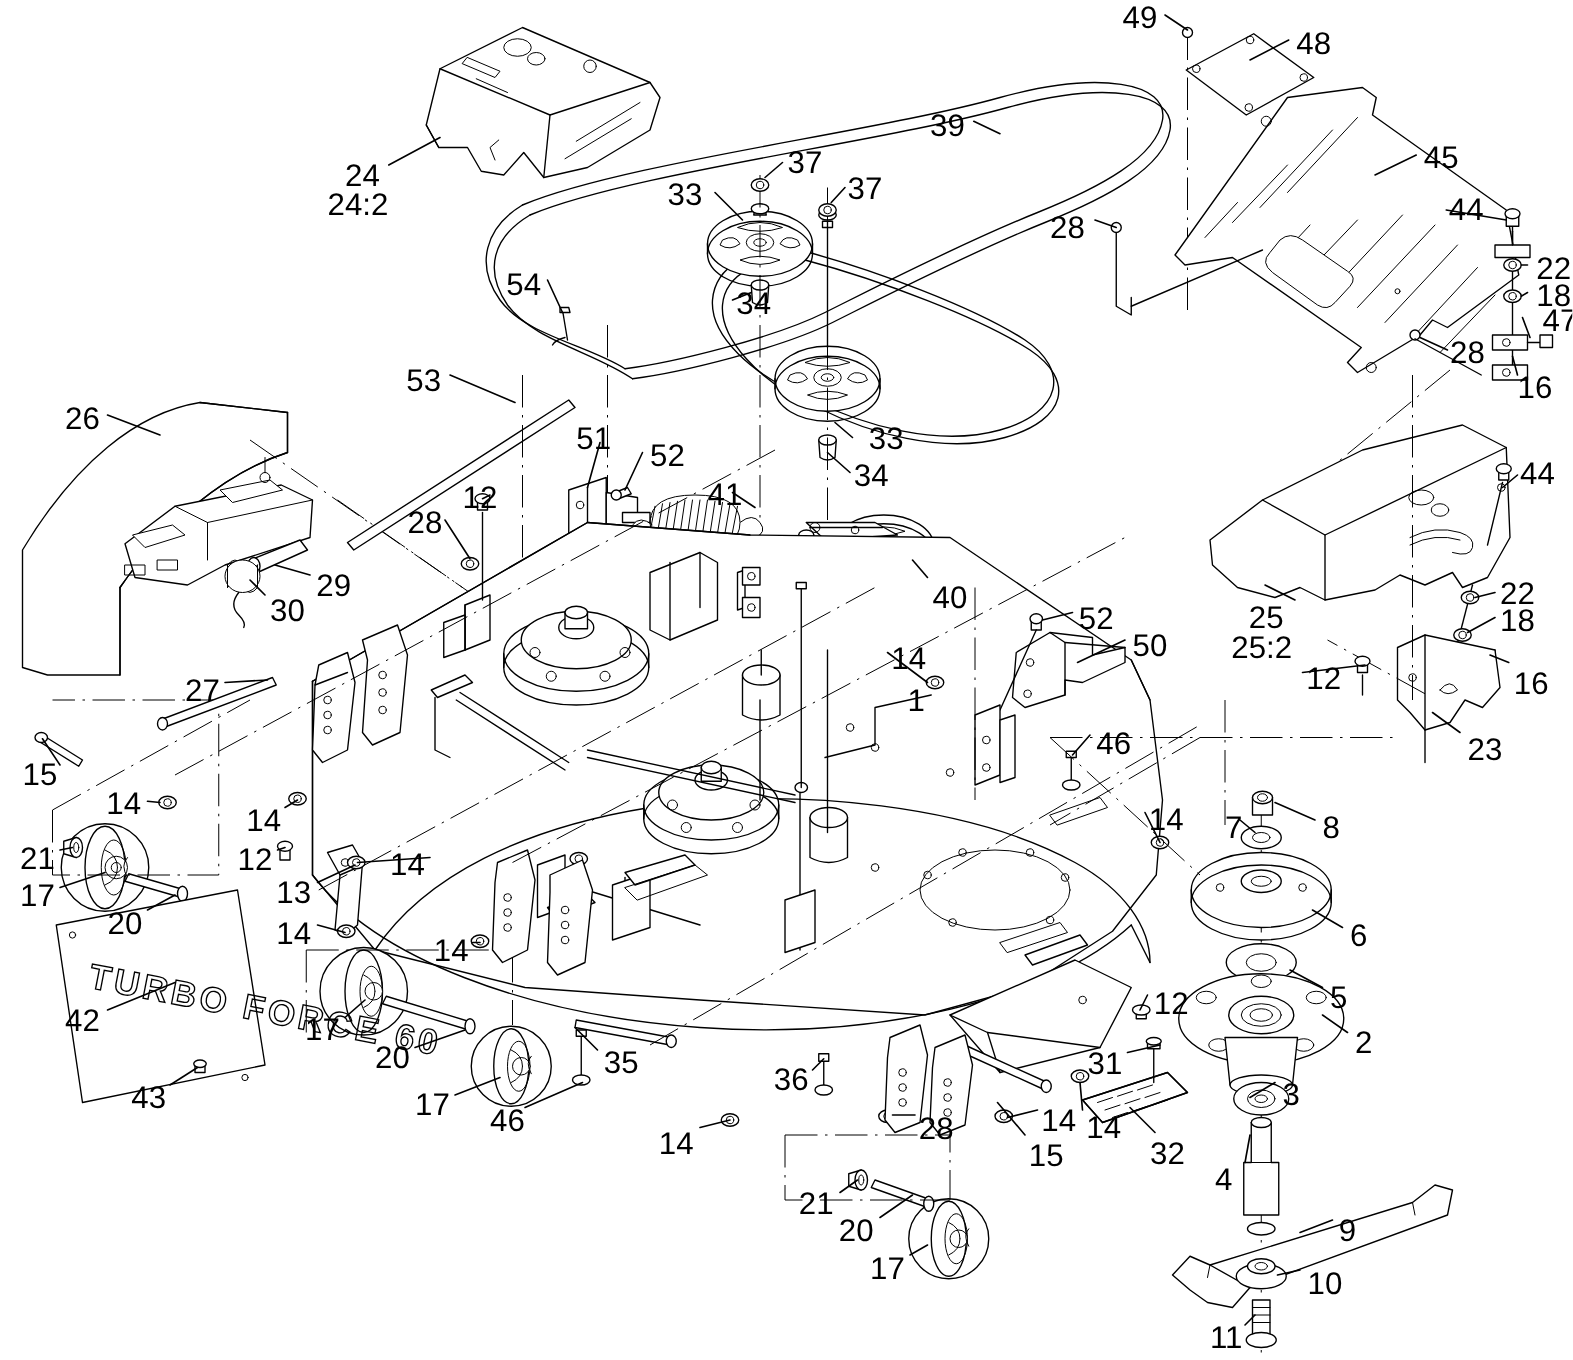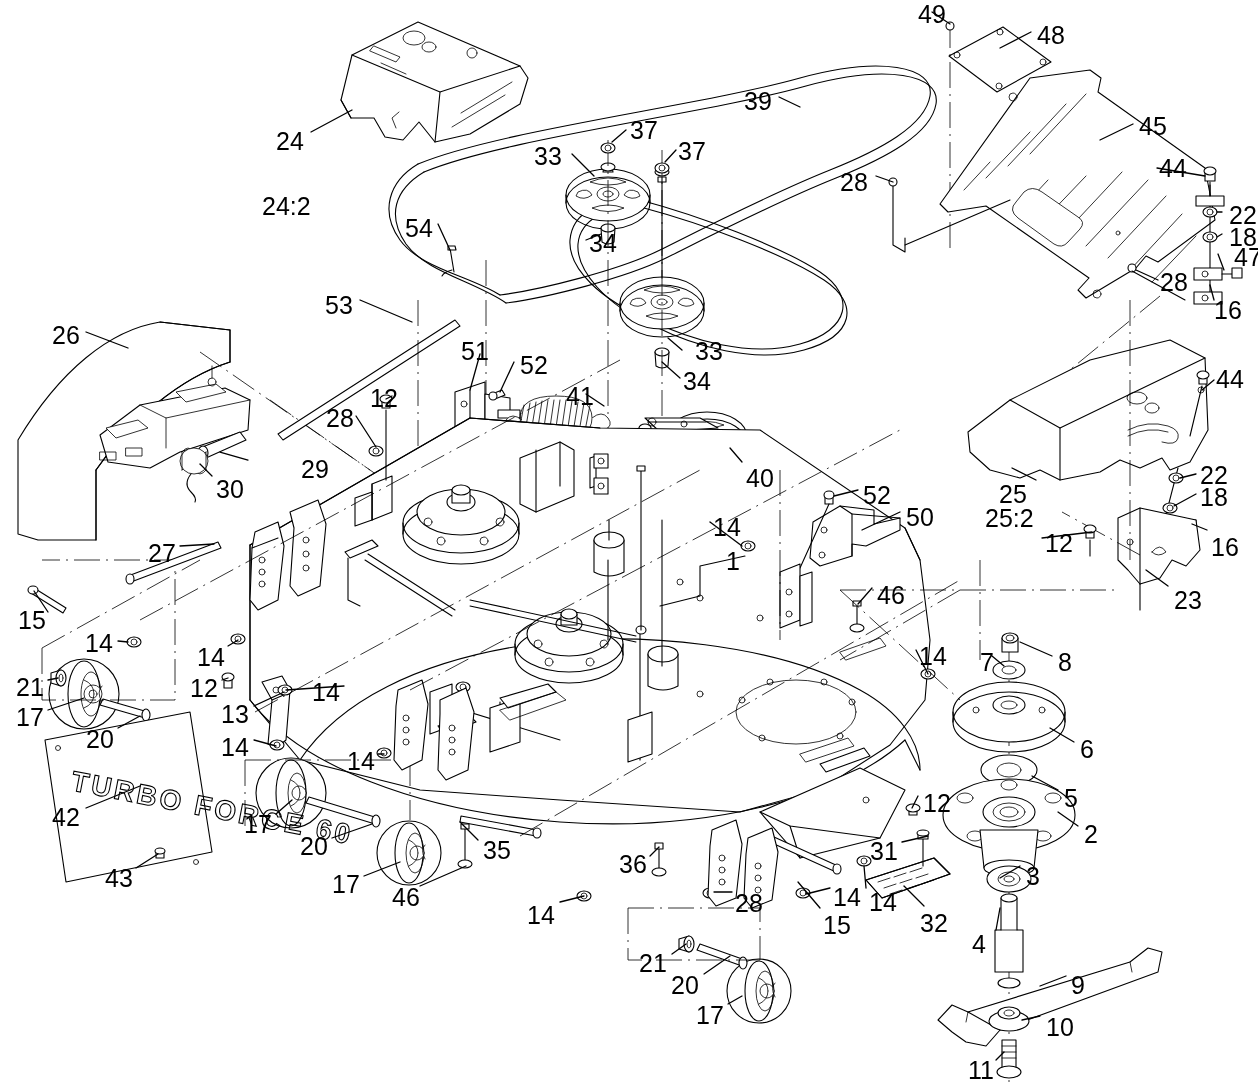--- a/index.html
+++ b/index.html
@@ -759,49 +759,49 @@
         <path class="lead" d="M704,974 L730,956"></path>
         <path class="lead" d="M1066,976 L1040,986"></path>
         <path class="lead" d="M1040,1016 L1022,1020"></path>
         <path class="lead" d="M728,1004 L742,996"></path>
         <path class="lead" d="M996,1060 L1004,1052"></path>
       </g>
     </g>
   </svg>
 
   <div id="callout-layer">
-      <div class="callout" style="left: 898px; top: 2px; margin-left: 20px;">49</div>
+      <div class="callout" style="left: 898px; top: 2px;">49</div>
       <div class="callout" style="left: 1037px; top: 23px;">48</div>
       <div class="callout" style="left: 744px; top: 89px;">39</div>
       <div class="callout" style="left: 1139px; top: 114px;">45</div>
       <div class="callout" style="left: 630px; top: 118px;">37</div>
       <div class="callout" style="left: 534px; top: 144px;">33</div>
       <div class="callout" style="left: 678px; top: 139px;">37</div>
       <div class="callout" style="left: 840px; top: 170px;">28</div>
       <div class="callout" style="left: 1159px; top: 156px;">44</div>
       <div class="callout" style="left: 1229px; top: 203px;">22</div>
       <div class="callout" style="left: 1229px; top: 225px;">18</div>
       <div class="callout" style="left: 1222px; top: 245px; margin-left: 12px;">47</div>
       <div class="callout two" style="left: 276px; top: 128px;">24</div>
-      <div class="callout" style="left: 262px; top: 152px; margin-top: 42px;">24:2</div>
+      <div class="callout" style="left: 262px; top: 152px;">24:2</div>
       <div class="callout" style="left: 589px; top: 231px;">34</div>
       <div class="callout" style="left: 405px; top: 216px;">54</div>
       <div class="callout" style="left: 1160px; top: 270px;">28</div>
       <div class="callout" style="left: 1214px; top: 298px;">16</div>
       <div class="callout" style="left: 695px; top: 339px;">33</div>
       <div class="callout" style="left: 325px; top: 293px;">53</div>
       <div class="callout" style="left: 52px; top: 323px;">26</div>
       <div class="callout" style="left: 461px; top: 339px;">51</div>
       <div class="callout" style="left: 520px; top: 353px;">52</div>
       <div class="callout" style="left: 683px; top: 369px;">34</div>
       <div class="callout" style="left: 566px; top: 384px; text-align: right;">41</div>
       <div class="callout" style="left: 1216px; top: 367px;">44</div>
       <div class="callout" style="left: 370px; top: 386px;">12</div>
       <div class="callout" style="left: 326px; top: 406px;">28</div>
-      <div class="callout" style="left: 253px; top: 457px; margin-left: 48px;">29</div>
+      <div class="callout" style="left: 253px; top: 457px;">29</div>
       <div class="callout" style="left: 216px; top: 477px;">30</div>
       <div class="callout" style="left: 746px; top: 466px;">40</div>
       <div class="callout two" style="left: 999px; top: 481px;">25</div>
       <div class="callout" style="left: 985px; top: 506px;">25:2</div>
       <div class="callout" style="left: 1200px; top: 463px;">22</div>
       <div class="callout" style="left: 1200px; top: 485px;">18</div>
       <div class="callout" style="left: 863px; top: 483px;">52</div>
       <div class="callout" style="left: 906px; top: 505px;">50</div>
       <div class="callout" style="left: 713px; top: 515px;">14</div>
       <div class="callout" style="left: 726px; top: 549px;">1</div>

